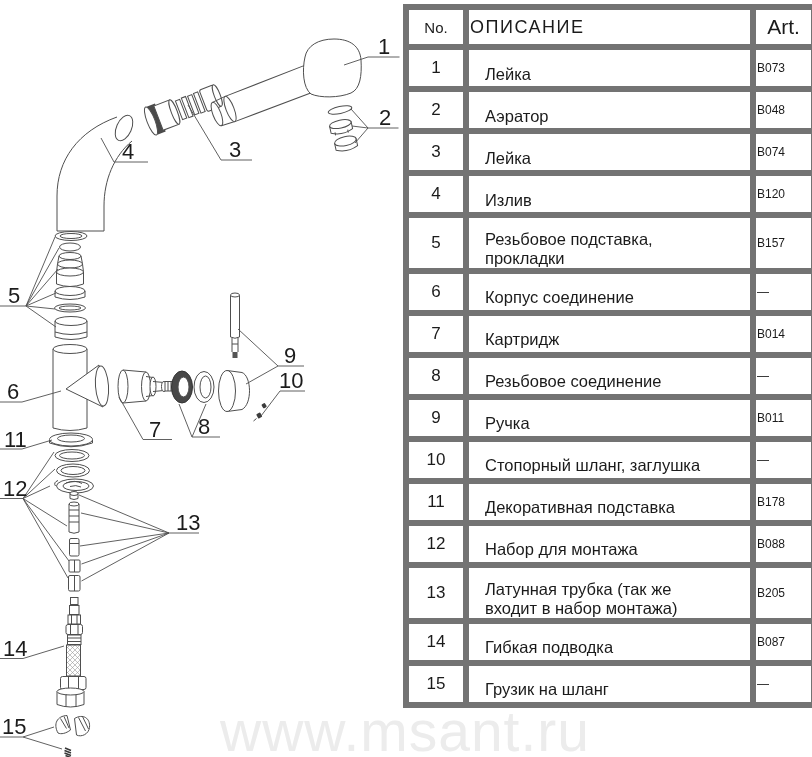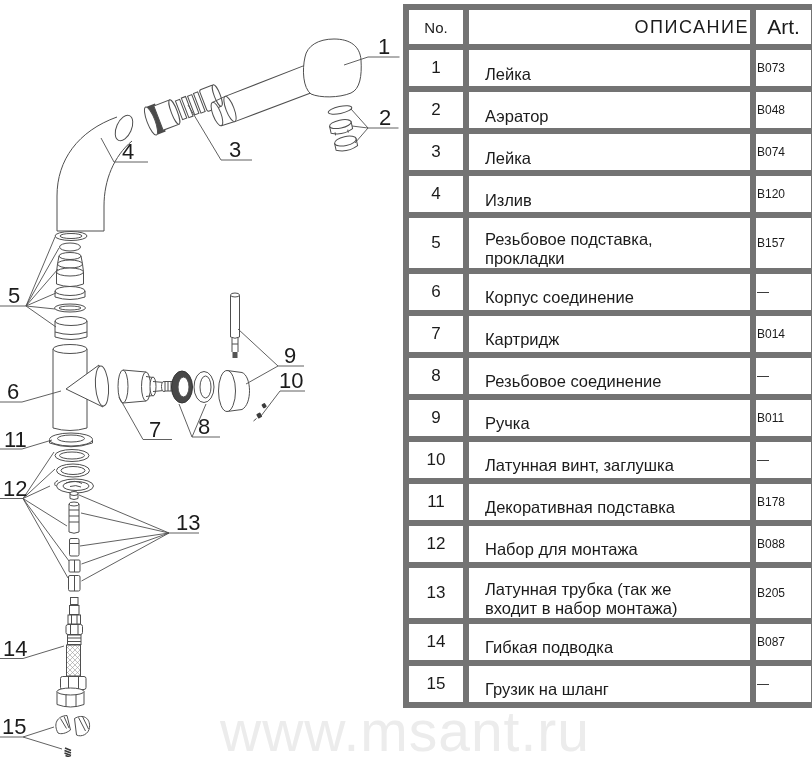--- a/index.html
+++ b/index.html
@@ -11,21 +11,21 @@
   
   #diagram{position:absolute;left:0;top:0;z-index:1;}
   
   table.parts{position:absolute;left:403px;top:4px;width:408px;z-index:1;
               border-collapse:collapse;table-layout:fixed;background:#fff;}
   table.parts th, table.parts td{border:6px solid #737373;color:#1b1b1b;
               font-family:"Liberation Sans",sans-serif;vertical-align:middle;}
   table.parts thead tr{height:40px;}
   table.parts tbody tr{height:42px;}
   th.h-no{font-size:15px;font-weight:normal;text-align:center;}
-  th.h-desc{font-size:18px;font-weight:normal;text-align:right;letter-spacing:1.5px;}
+  th.h-desc{font-size:18px;font-weight:normal;text-align:left;letter-spacing:1.5px;}
   th.h-art{font-size:21px;font-weight:normal;text-align:center;}
   td.c-no{font-size:17px;text-align:center;}
   td.c-desc{font-size:16.5px;padding:12px 6px 0 16px;white-space:pre-line;line-height:1.15;}
   td.c-art{font-size:12px;}
   
   #diagram .ln{stroke:#4f4f4f;stroke-width:1;fill:none;}
   #diagram .wh{stroke:#4f4f4f;stroke-width:1;fill:#fff;}
   #diagram text{font-family:"Liberation Sans",sans-serif;font-size:22px;fill:#1c1c1c;}
 </style>
 </head>
@@ -298,21 +298,21 @@
           <td class="c-desc">Резьбовое соединение</td>
           <td class="c-art">—</td>
         </tr>
       <tr>
           <td class="c-no">9</td>
           <td class="c-desc">Ручка</td>
           <td class="c-art">B011</td>
         </tr>
       <tr>
           <td class="c-no">10</td>
-          <td class="c-desc">Латунная винт, заглушка</td>
+          <td class="c-desc">Стопорный шланг, заглушка</td>
           <td class="c-art">—</td>
         </tr>
       <tr>
           <td class="c-no">11</td>
           <td class="c-desc">Декоративная подставка</td>
           <td class="c-art">B178</td>
         </tr>
       <tr>
           <td class="c-no">12</td>
           <td class="c-desc">Набор для монтажа</td>

